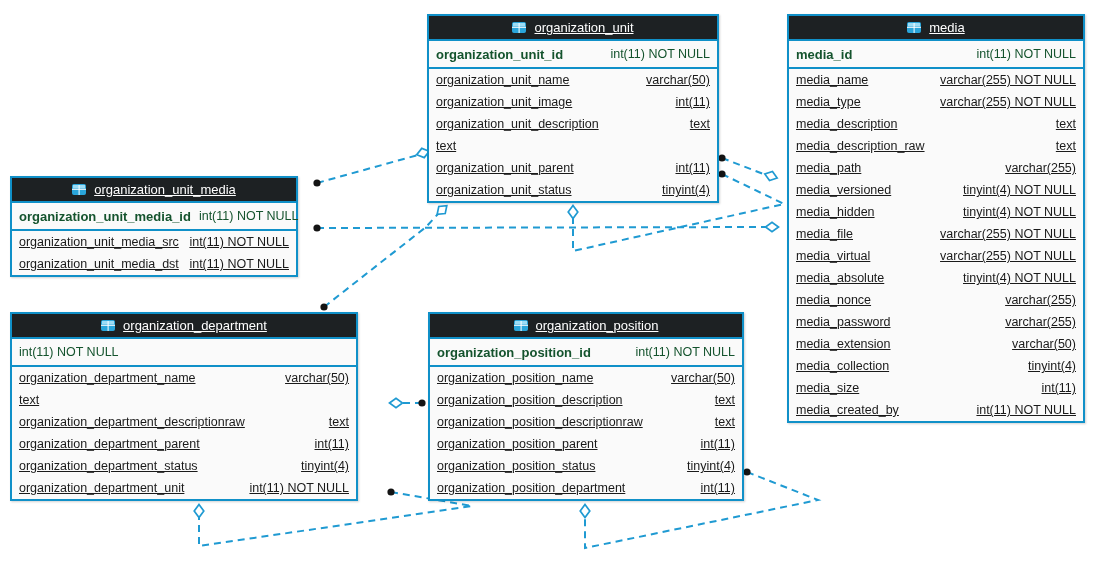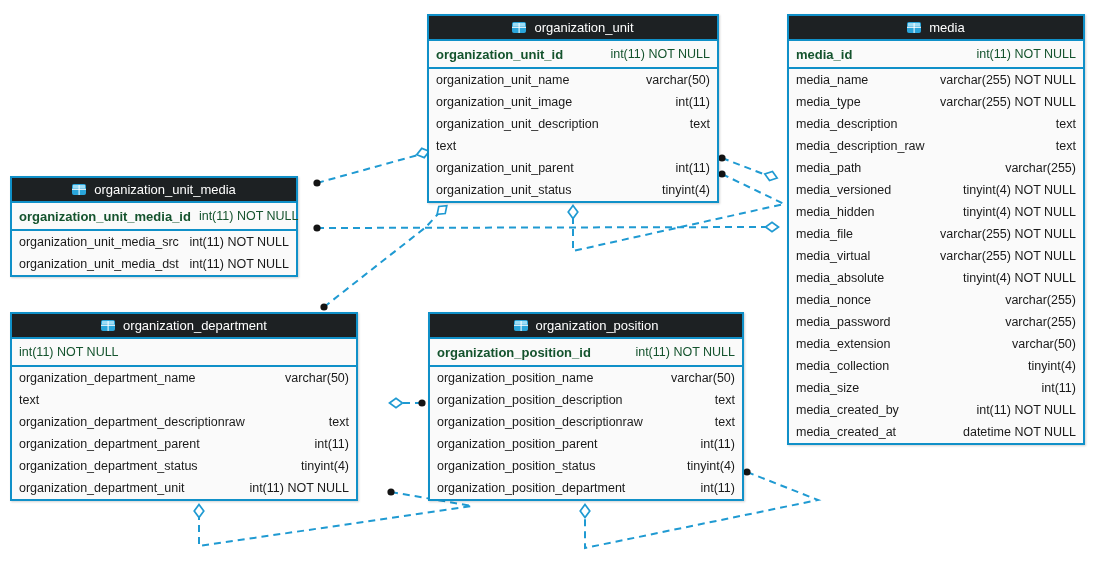--- a/index.html
+++ b/index.html
@@ -9,34 +9,34 @@
   }
   #wires{position:absolute;left:0;top:0;width:1097px;height:562px;z-index:1;}
   .tbl{
     position:absolute;z-index:2;box-sizing:border-box;
     border:2px solid #1090c8;background:#fafafa;
     box-shadow:1px 1px 2px rgba(0,0,0,0.18);
   }
   .tbl-hdr{
     height:23px;background:#1d2123;color:#ffffff;
     display:flex;align-items:center;justify-content:center;gap:8px;
-    font-size:13px;border-bottom:2px solid #1090c8;white-space:nowrap;
+    font-size:13px;border-bottom:2px solid #1090c8;white-space:nowrap;text-decoration:underline;
   }
   .tbl-icon{display:inline-block;line-height:0;}
   .pk-row{
     box-sizing:border-box;height:28px;padding:0 7px;
     display:flex;align-items:center;justify-content:space-between;gap:8px;
     border-bottom:2px solid #1090c8;font-size:12.5px;color:#14532d;
     background:#fafafa;white-space:nowrap;
   }
   .pk-row .col-name{font-weight:bold;font-size:13px;}
   .col-row{
     box-sizing:border-box;height:22px;padding:0 7px;
     display:flex;align-items:center;justify-content:space-between;gap:8px;
-    font-size:12.5px;color:#1a1a1a;white-space:nowrap;
+    font-size:12.5px;color:#1a1a1a;white-space:nowrap;text-decoration:underline;
   }
   .col-type{text-align:right;}
   
   #t-organization_unit       {left:427px;top:14px; width:292px;}
   #t-media                   {left:787px;top:14px; width:298px;}
   #t-organization_unit_media {left:10px; top:176px;width:288px;}
   #t-organization_department {left:10px; top:312px;width:348px;}
   #t-organization_position   {left:428px;top:312px;width:316px;}
 </style>
 </head>
@@ -195,24 +195,20 @@
         <span class="col-type">tinyint(4)</span>
       </div>
       <div class="col-row">
         <span class="col-name">media_size</span>
         <span class="col-type">int(11)</span>
       </div>
       <div class="col-row">
         <span class="col-name">media_created_by</span>
         <span class="col-type">int(11) NOT NULL</span>
       </div>
-      <div class="col-row">
-        <span class="col-name">media_created_at</span>
-        <span class="col-type">datetime NOT NULL</span>
-      </div>
     </div>
   <div class="tbl" id="t-organization_unit_media">
       <div class="tbl-hdr">
         <span class="tbl-icon"><svg width="14" height="11" viewBox="0 0 14 11">
             <rect x="0.5" y="0.5" width="13" height="10" rx="1" fill="#2aa5da" stroke="#2aa5da"></rect>
             <rect x="1" y="1" width="12" height="3.4" fill="#9ddcf5"></rect>
             <rect x="0" y="4.8" width="14" height="1" fill="#ffffff"></rect>
             <rect x="6.6" y="1" width="1" height="10" fill="#ffffff"></rect>
           </svg></span>
         <span>organization_unit_media</span>

